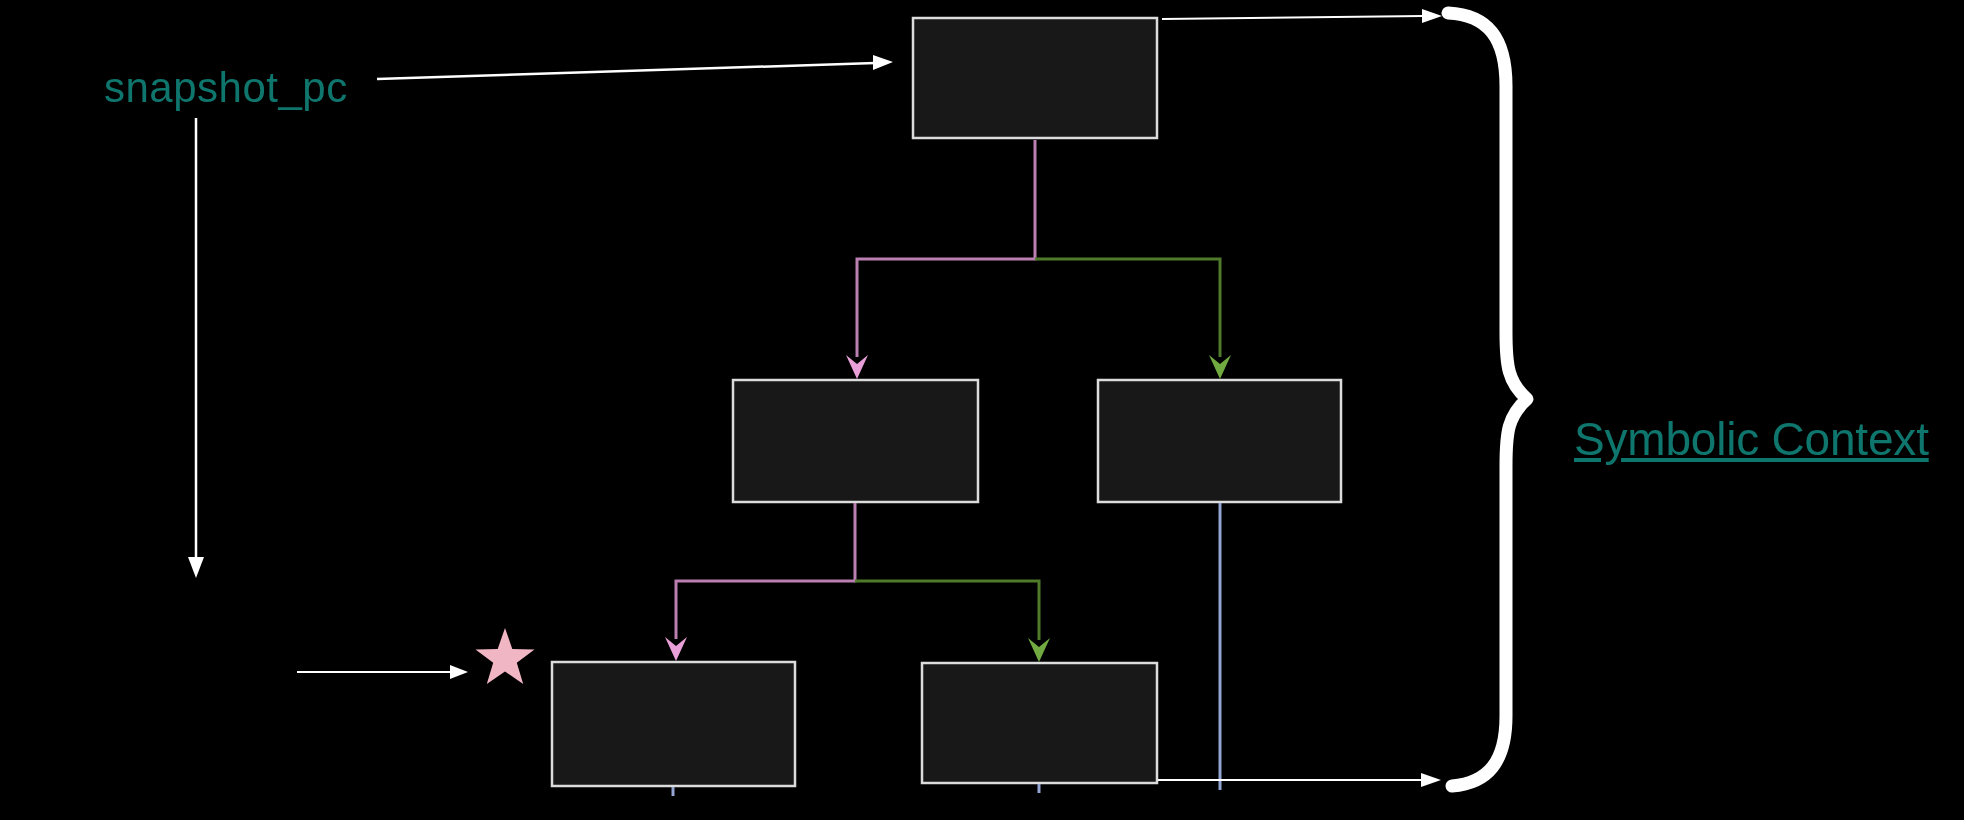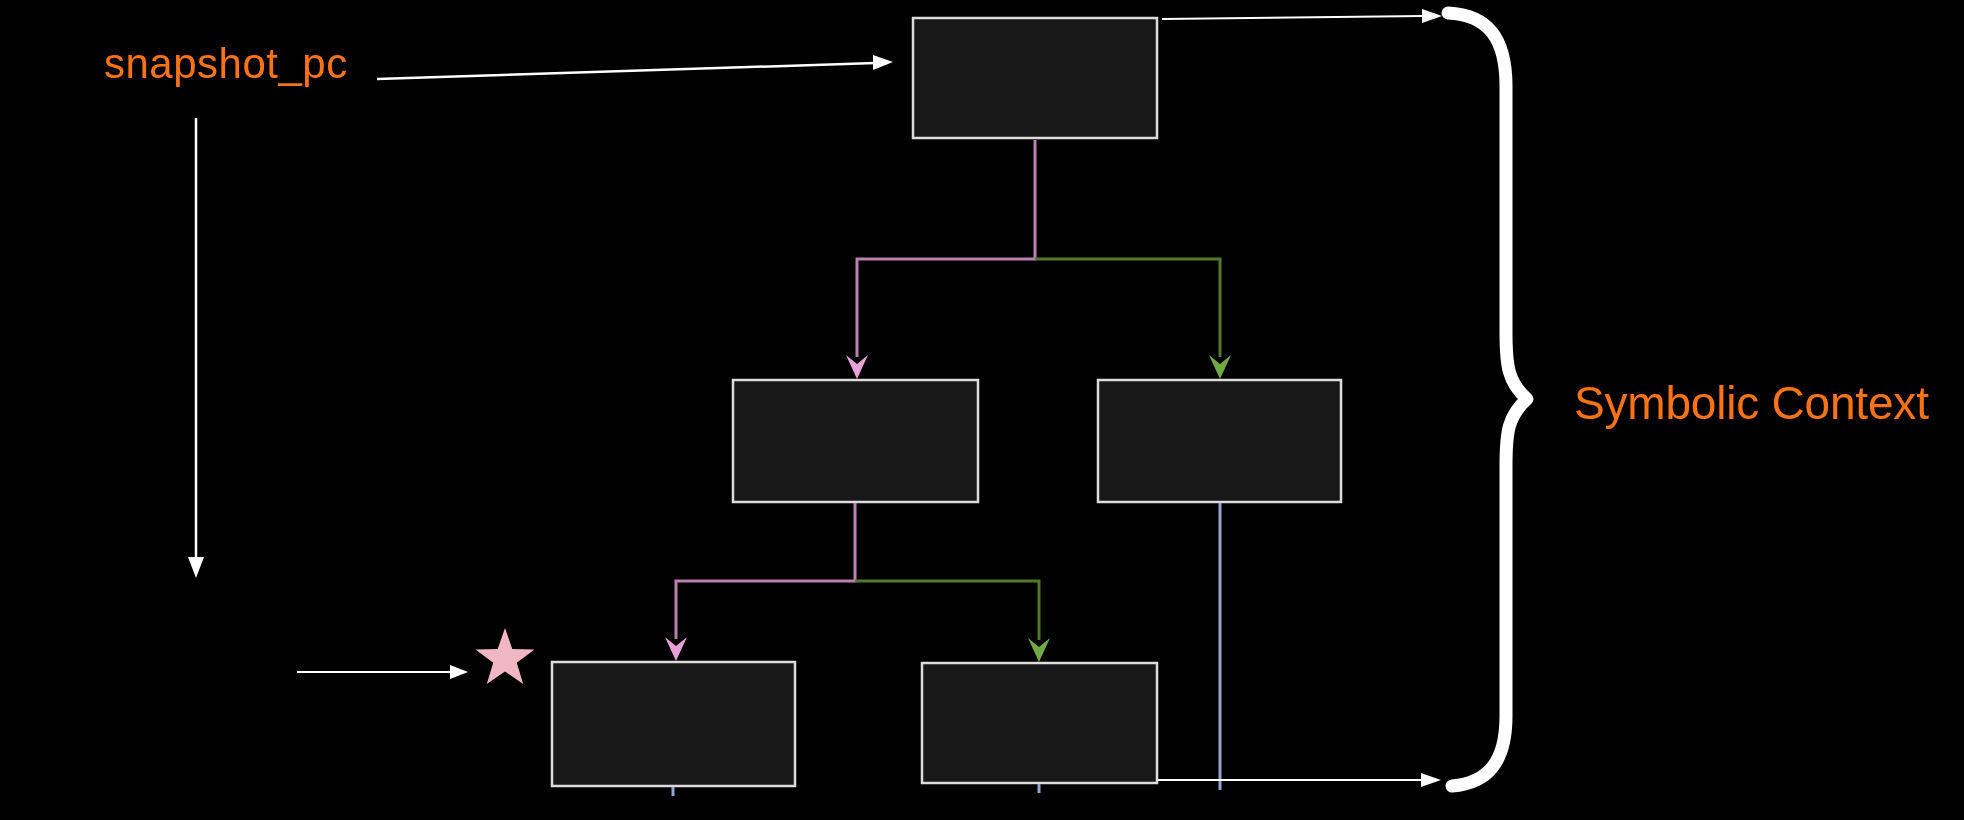--- a/index.html
+++ b/index.html
@@ -1,20 +1,20 @@
 <!DOCTYPE html>
 <html><head>
 <meta charset="utf-8">
 <style>
   html,body{margin:0;padding:0;background:#000;}
   body{width:1964px;height:820px;position:relative;overflow:hidden;
        font-family:"Liberation Sans", sans-serif;}
   .stage{position:absolute;inset:0;}
   svg{position:absolute;left:0;top:0;}
-  .lbl{position:absolute;color:#f97316;white-space:nowrap;}
+  .lbl{position:absolute;color:#0f766e;white-space:nowrap;margin-top:24px;}
   .lbl-small{font-size:42px;letter-spacing:0.5px;}
   .lbl-big{font-size:46px;letter-spacing:-0.2px;}
 </style>
 </head>
 <body>
 
 <div class="stage">
 
   <svg width="1964" height="820" viewBox="0 0 1964 820">
 
@@ -59,14 +59,14 @@
 
     <path d="M 1448 13 C 1488 15 1506 38 1506 86
              L 1506 332 C 1506 366 1508 382 1527 399
              C 1508 416 1506 432 1506 466
              L 1506 716 C 1506 762 1488 783 1452 786" fill="none" stroke-width="13" stroke-linecap="round" stroke-linejoin="round" stroke="#ffffff"></path>
   </svg>
 
   <div class="lbl lbl-small" style="left:104px;top:40px;">snapshot_pc</div>
 
 
-  <div class="lbl lbl-big" style="left:1574px;top:376px;">Symbolic Context</div>
+  <div class="lbl lbl-big" style="left:1574px;top:388px;text-decoration:underline;">Symbolic Context</div>
 </div>
 
 </body></html>

